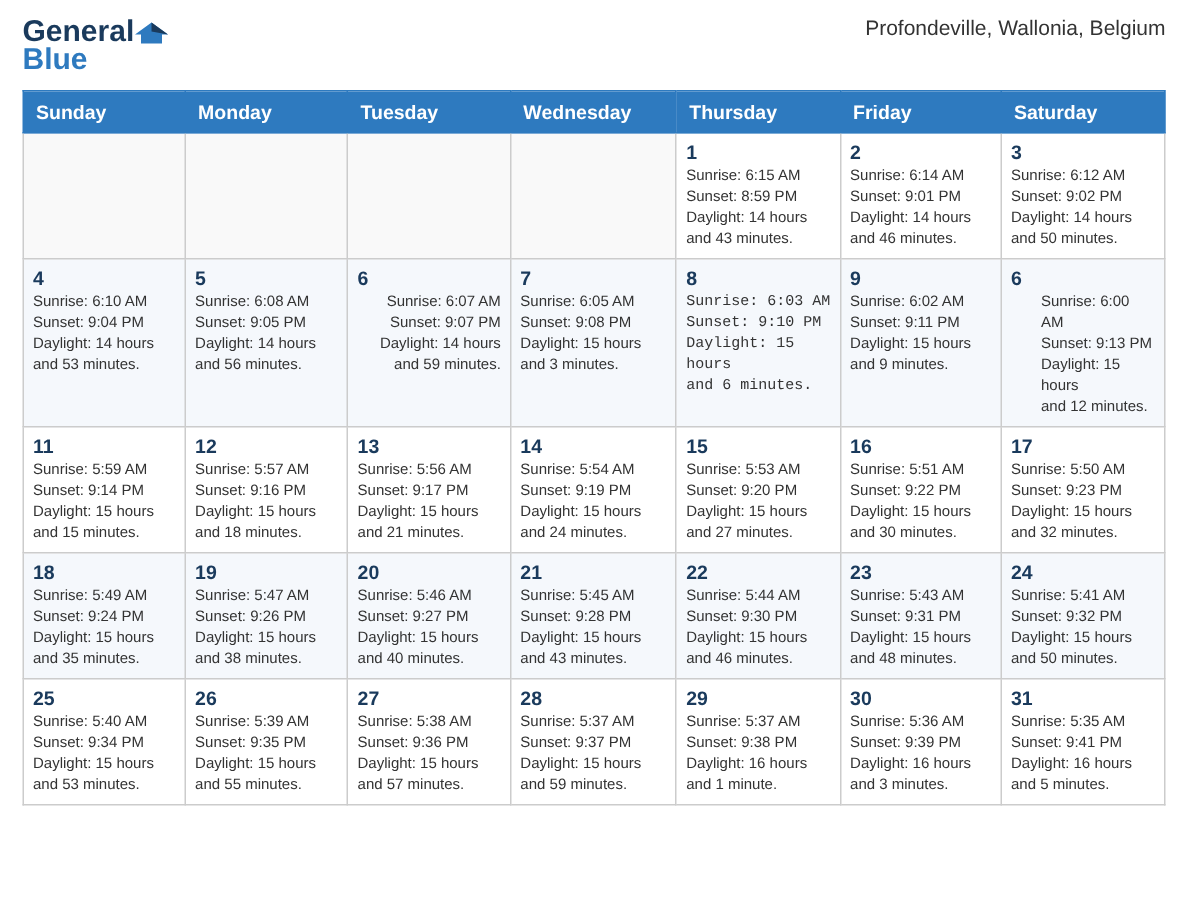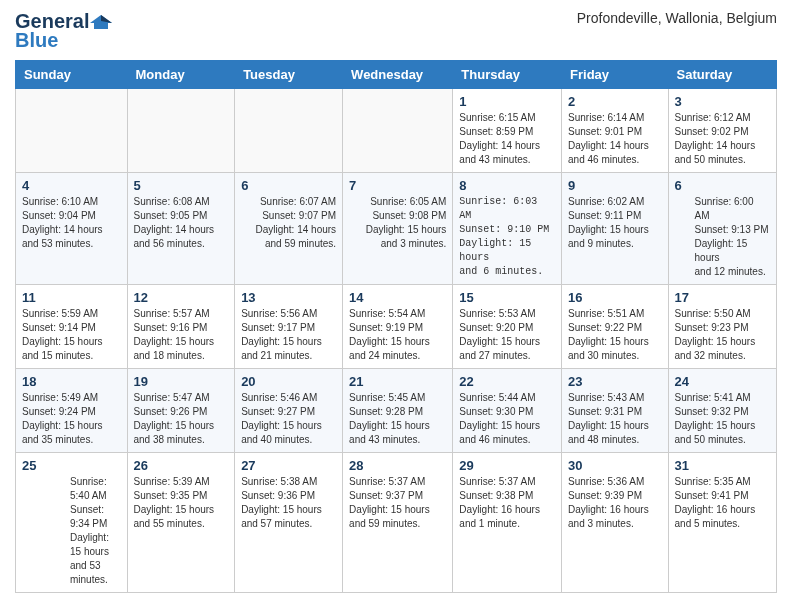--- a/index.html
+++ b/index.html
@@ -165,21 +165,21 @@
         </td>
         <td>
           <span class="day-number">6</span>
           <div class="day-detail" style="white-space: pre-line; text-align: right;">Sunrise: 6:07 AM
 Sunset: 9:07 PM
 Daylight: 14 hours
 and 59 minutes.</div>
         </td>
         <td>
           <span class="day-number">7</span>
-          <div class="day-detail" style="white-space: pre-line; text-align: right;">Sunrise: 6:05 AM
+          <div class="day-detail" style="white-space: pre-line;">Sunrise: 6:05 AM
 Sunset: 9:08 PM
 Daylight: 15 hours
 and 3 minutes.</div>
         </td>
         <td>
           <span class="day-number">8</span>
           <div class="day-detail" style="white-space: pre-line; font-family: Liberation Mono, monospace;">Sunrise: 6:03 AM
 Sunset: 9:10 PM
 Daylight: 15 hours
 and 6 minutes.</div>
@@ -297,21 +297,21 @@
           <span class="day-number">24</span>
           <div class="day-detail" style="white-space: pre-line;">Sunrise: 5:41 AM
 Sunset: 9:32 PM
 Daylight: 15 hours
 and 50 minutes.</div>
         </td>
       </tr>
       <tr class="row-5">
         <td>
           <span class="day-number">25</span>
-          <div class="day-detail" style="white-space: pre-line; margin-left: 48px;">Sunrise: 5:40 AM
+          <div class="day-detail" style="white-space: pre-line;">Sunrise: 5:40 AM
 Sunset: 9:34 PM
 Daylight: 15 hours
 and 53 minutes.</div>
         </td>
         <td>
           <span class="day-number">26</span>
           <div class="day-detail" style="white-space: pre-line;">Sunrise: 5:39 AM
 Sunset: 9:35 PM
 Daylight: 15 hours
 and 55 minutes.</div>

